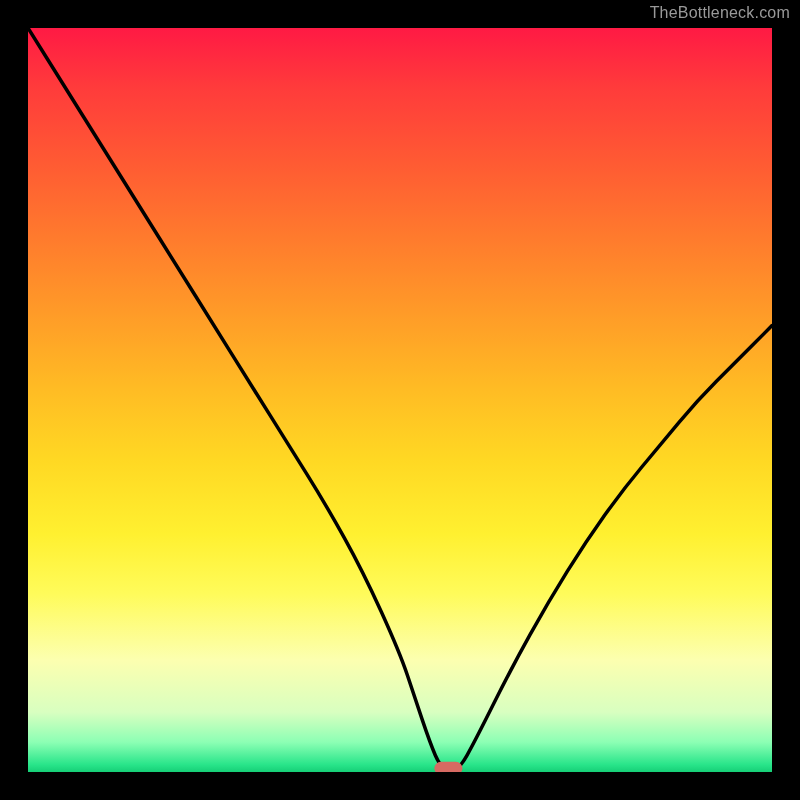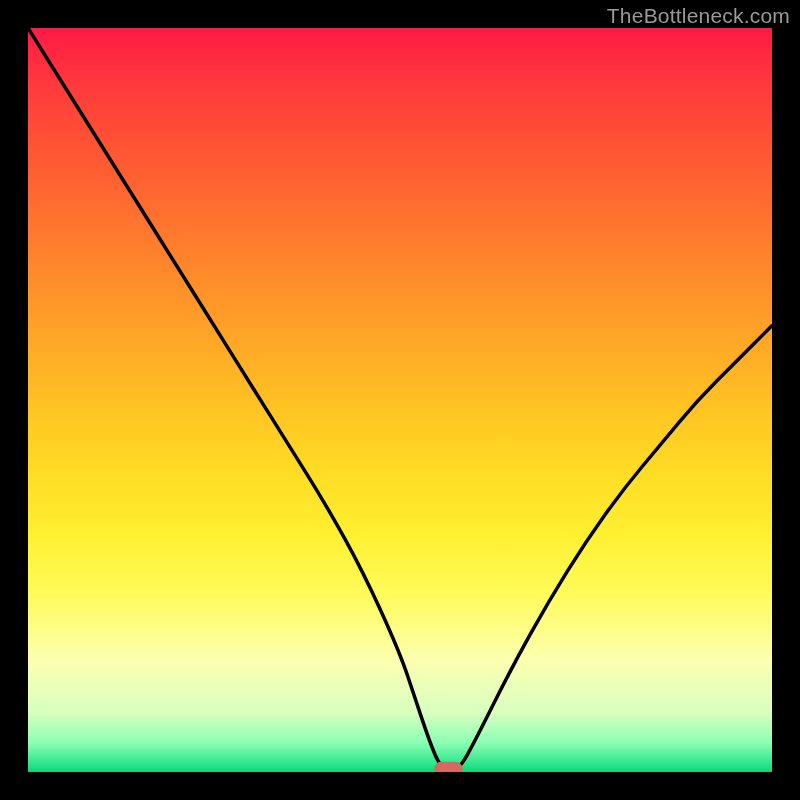--- a/index.html
+++ b/index.html
@@ -59,21 +59,21 @@
     stroke-linejoin: round;
   }
   .marker {
     fill: #d66a62;
   }
   .watermark {
     position: absolute;
     top: 4px;
     right: 10px;
     color: #999;
-    font-size: 21px;
+    font-size: 16px;
     font-weight: 400;
     letter-spacing: 0.2px;
     user-select: none;
   }
 </style>
 </head>
 <body>
 
 <div class="frame">
 

